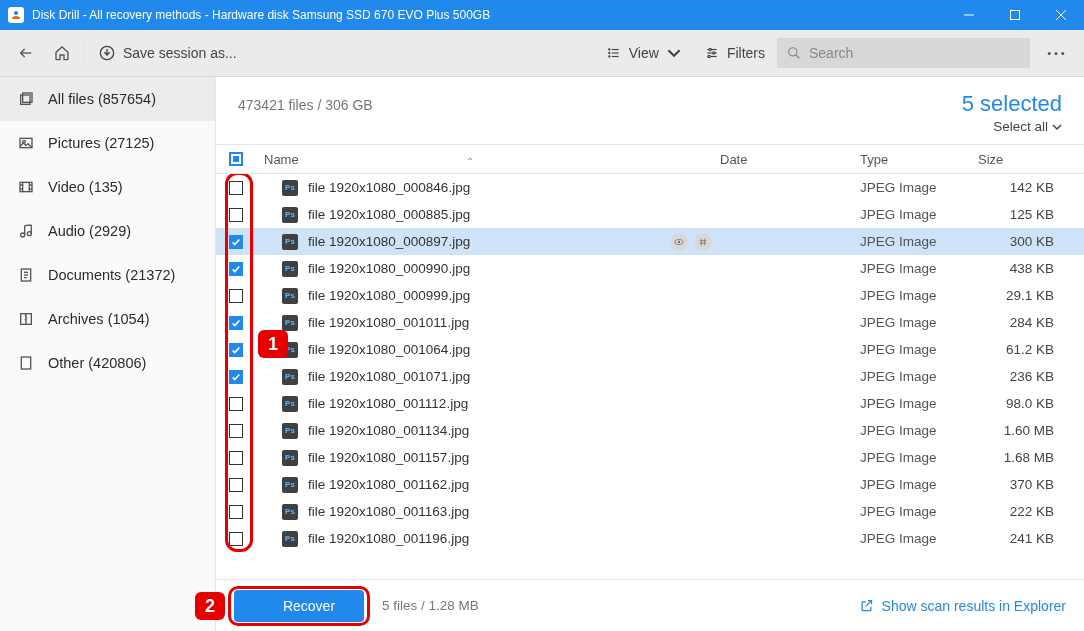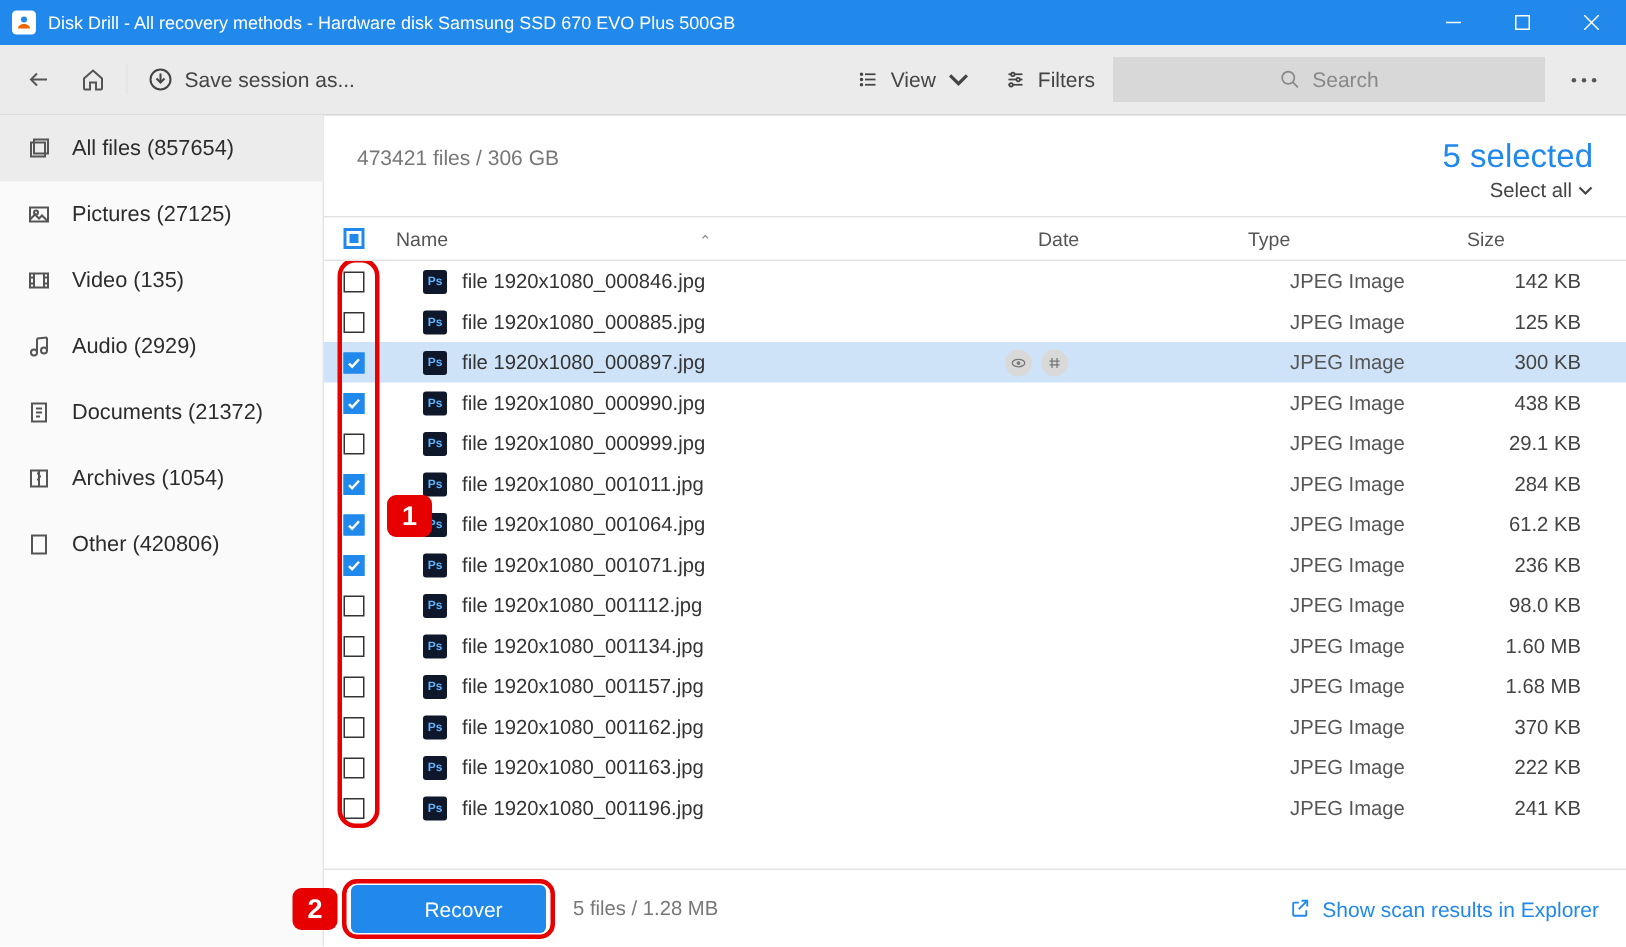--- a/index.html
+++ b/index.html
@@ -12,21 +12,21 @@
 .win-btn { width: 46px; height: 100%; display: flex; align-items: center; justify-content: center; color: #fff; }
 .win-btn svg { width: 10px; height: 10px; }
 .toolbar { background: #ebebeb; height: 47px; border-bottom: 1px solid #d9d9d9; display: flex; align-items: center; padding: 0 8px; }
 .tbtn { width: 36px; height: 36px; display: flex; align-items: center; justify-content: center; color: #555; }
 .tbtn svg { width: 16px; height: 16px; }
 .tbtn-wide { display: flex; align-items: center; height: 36px; padding: 0 10px; color: #444; font-size: 14px; gap: 8px; }
 .tbtn-wide svg { width: 16px; height: 16px; }
 .toolbar-spacer { flex: 1; }
 .view-btn { display: flex; align-items: center; gap: 8px; color: #444; font-size: 14px; padding: 0 12px; }
 .view-btn svg { width: 14px; height: 14px; }
-.search-box { display: flex; align-items: center; background: #d8d8d8; border-radius: 0; height: 30px; width: 288px; padding: 0 10px; gap: 8px; color: #888; font-size: 14px; justify-content: center; }
+.search-box { display: flex; align-items: center; background: #d8d8d8; border-radius: 0; height: 30px; width: 253px; padding: 0 10px; gap: 8px; color: #888; font-size: 14px; }
 .search-box svg { width: 14px; height: 14px; }
 .more-btn { width: 40px; display: flex; align-items: center; justify-content: center; color: #555; margin-left: 6px; }
 .main { flex: 1; display: flex; min-height: 0; }
 .sidebar { width: 216px; background: #fafafa; border-right: 1px solid #e5e5e5; }
 .side-item { display: flex; align-items: center; height: 44px; padding: 0 18px; gap: 14px; font-size: 14.5px; color: #2c2c2c; }
 .side-item.active { background: #ececec; }
 .side-item svg { width: 16px; height: 16px; color: #555; }
 .content { flex: 1; display: flex; flex-direction: column; min-width: 0; }
 .content-header { padding: 14px 22px 10px 22px; display: flex; align-items: flex-start; }
 .ch-left { flex: 1; }
@@ -34,34 +34,34 @@
 .ch-sub { font-size: 14px; color: #777; margin-top: 6px; }
 .ch-right { text-align: right; }
 .ch-selected { font-size: 22px; color: #2189ec; }
 .ch-selectall { font-size: 13.5px; color: #444; margin-top: 2px; display: flex; align-items: center; justify-content: flex-end; gap: 4px; }
 .ch-selectall svg { width: 10px; height: 10px; }
 .table-head { display: flex; height: 30px; border-top: 1px solid #e3e3e3; border-bottom: 1px solid #e3e3e3; align-items: center; font-size: 13px; color: #555; position: relative; }
 .col-check { width: 40px; display: flex; justify-content: center; }
 .col-name { flex: 1; padding-left: 8px; display: flex; align-items: flex-end; position: relative; }
 .col-date { width: 140px; }
 .col-type { width: 118px; }
-.col-size { width: 90px; text-align: left; margin-left: 28px; }
+.col-size { width: 90px; text-align: left; }
 .col-scroll { width: 16px; }
 .sort-ind { position: absolute; left: 210px; font-size: 10px; color: #888; }
 .hdr-check { width: 14px; height: 14px; border: 2px solid #2189ec; background: #fff; position: relative; }
 .hdr-check::after { content: ""; position: absolute; inset: 2px; background: #2189ec; }
 .rows { flex: 1; overflow: hidden; position: relative; }
 .row { display: flex; align-items: center; height: 27px; font-size: 13.5px; }
 .row.selected { background: #cee3f8; }
 .row .cell-check { width: 40px; display: flex; justify-content: center; }
 .chk { width: 14px; height: 14px; border: 1.5px solid #333; background: #fff; display: flex; align-items: center; justify-content: center; }
 .chk.checked { background: #2189ec; border-color: #2189ec; color: #fff; }
 .chk.checked svg { width: 10px; height: 10px; }
 .row .cell-name { flex: 1; display: flex; align-items: center; gap: 10px; padding-left: 26px; color: #333; position: relative; }
-.file-icon { width: 16px; height: 16px; background: #0f172a; border-radius: 2px; display: flex; align-items: center; justify-content: center; color: #5fb5ff; font-size: 8px; font-weight: bold; }
+.file-icon { width: 16px; height: 16px; background: #404040; border-radius: 2px; display: flex; align-items: center; justify-content: center; color: #5fb5ff; font-size: 8px; font-weight: bold; }
 .row .cell-date { width: 140px; }
 .row .cell-type { width: 118px; color: #555; }
 .row .cell-size { width: 90px; text-align: right; padding-right: 14px; color: #444; }
 .row .cell-scroll { width: 16px; }
 .row .hover-icons { position: absolute; right: 8px; display: flex; gap: 6px; color: #999; }
 .row .hover-icons span { width: 18px; height: 18px; background: #d9d9d9; border-radius: 50%; display: flex; align-items: center; justify-content: center; }
 .row .hover-icons svg { width: 10px; height: 10px; color: #777; }
 .annot-box { position: absolute; left: 9px; top: -2px; width: 28px; height: 380px; border: 3px solid #e60000; border-radius: 12px; pointer-events: none; }
 .badge { position: absolute; width: 30px; height: 28px; background: #e60000; color: #fff; border-radius: 6px; display: flex; align-items: center; justify-content: center; font-size: 18px; font-weight: bold; pointer-events: none; z-index: 10; }
 .footer { height: 52px; border-top: 1px solid #e3e3e3; display: flex; align-items: center; padding: 0 18px; position: relative; }

